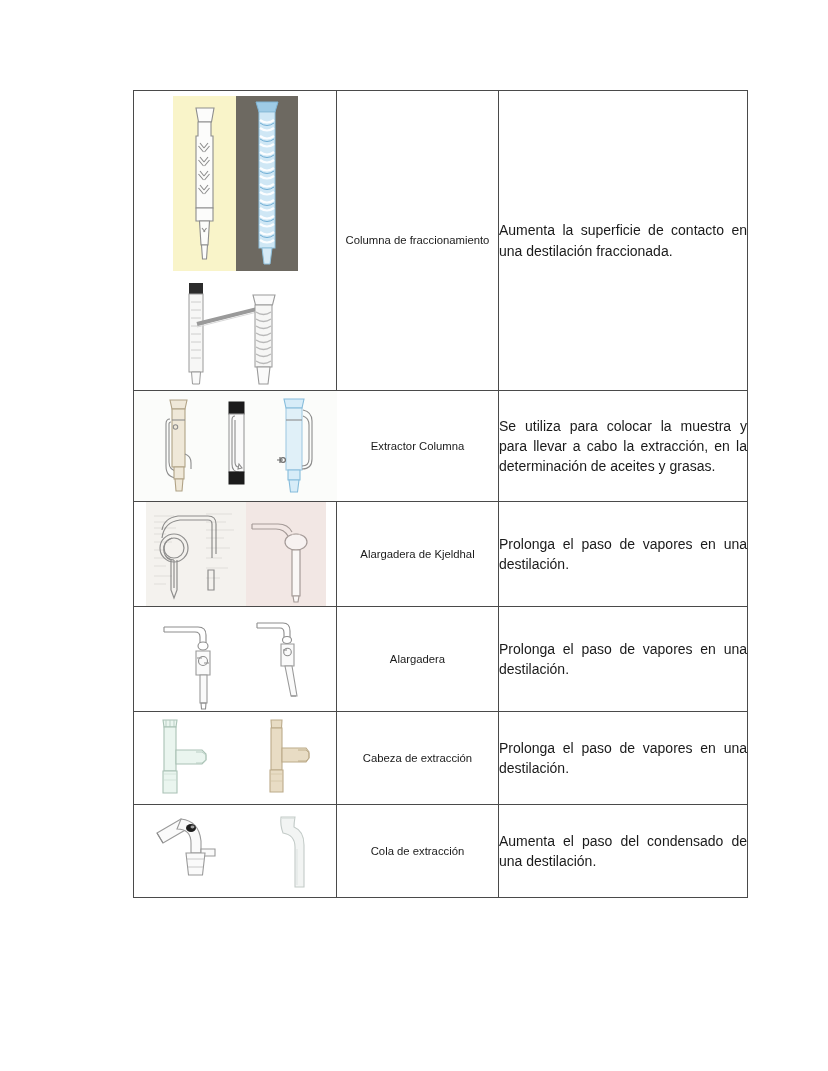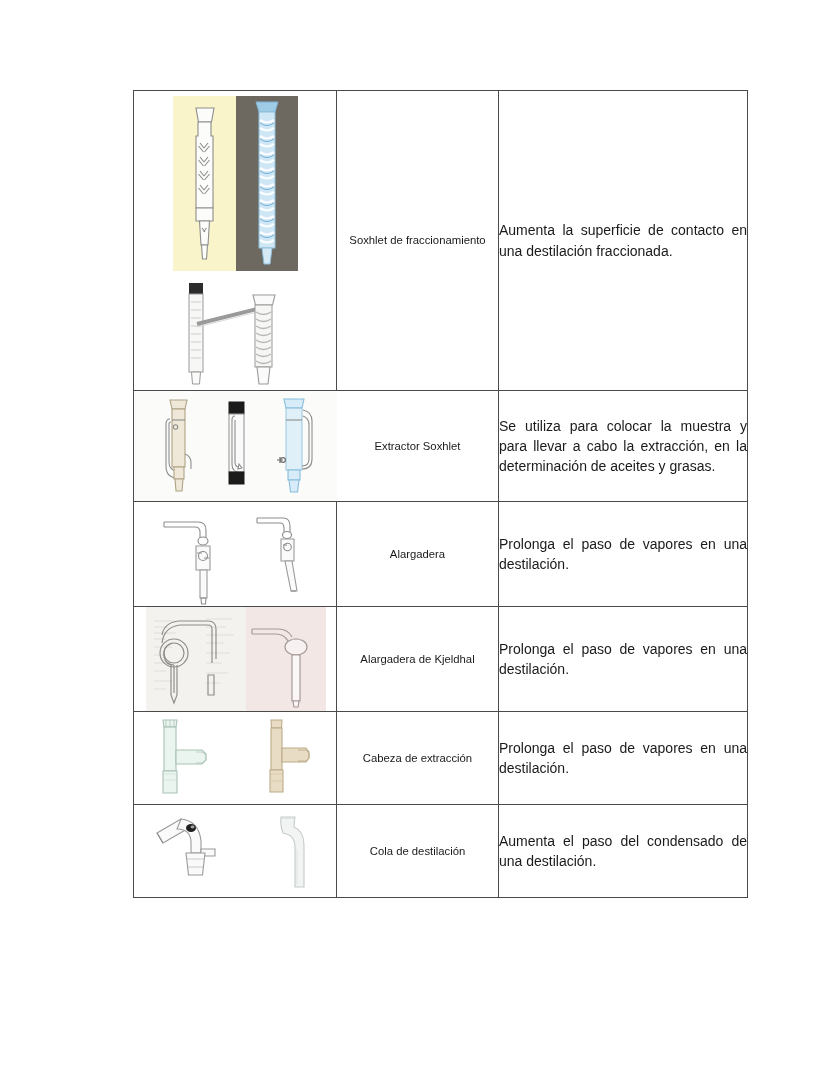--- a/index.html
+++ b/index.html
@@ -245,21 +245,21 @@
                   <path d="M122 34 q7.5 5 15 0 M122 41 q7.5 5 15 0 M122 48 q7.5 5 15 0 M122 55 q7.5 5 15 0
                            M122 62 q7.5 5 15 0 M122 69 q7.5 5 15 0 M122 76 q7.5 5 15 0 M122 83 q7.5 5 15 0"></path>
                 </g>
                 <path class="fill-white" d="M123 89 h13 l-2 17 h-9 Z"></path>
               </svg>
             </div>
 
           </div>
         </td>
         <td class="cell-name">
-          <span>Soxhlet de fraccionamiento</span>
+          <span>Columna de fraccionamiento</span>
         </td>
         <td class="cell-desc">
           <span>Aumenta la superficie de contacto en una destilación fraccionada.</span>
         </td>
       </tr>
 
       <tr>
         <td class="cell-img">
           <div class="img-wrap">
             <div class="r2">
@@ -307,24 +307,74 @@
                   <circle cx="13" cy="66" r="2.4" class="ln-d"></circle>
                   <path class="fill-blue" d="M18 76 h12 v10 h-12 Z"></path>
                   <path class="fill-blue" d="M19 86 h10 l-1.5 12 h-7 Z"></path>
                 </svg>
               </div>
 
             </div>
           </div>
         </td>
         <td class="cell-name">
-          <span>Extractor Soxhlet</span>
+          <span>Extractor Columna</span>
         </td>
         <td class="cell-desc">
           <span>Se utiliza para colocar la muestra y para llevar a cabo la extracción, en la determinación de aceites y grasas.</span>
+        </td>
+      </tr>
+
+      <tr>
+        <td class="cell-img">
+          <div class="img-wrap">
+            <div class="r4">
+
+              <div class="r4-sketch">
+                <svg width="100" height="104" viewBox="0 0 100 104">
+                  <g opacity="0.28" stroke="#8b8b8b" stroke-width="0.7" fill="none">
+                    <path d="M8 14 h20 M8 20 h14 M8 26 h22 M8 32 h12 M8 40 h18 M8 48 h10 M8 56 h16
+                             M8 64 h12 M60 12 h26 M60 20 h20 M60 28 h28 M60 36 h18 M60 46 h24
+                             M60 56 h16 M60 66 h22 M60 76 h14 M8 74 h18 M8 82 h12"></path>
+                  </g>
+                  <g class="ln-d" opacity="0.75">
+                    <path d="M16 28 q2 -12 16 -14 h30 q8 0 8 8 v30"></path>
+                    <path d="M16 36 q2 -16 18 -18 h28 q4 0 4 4 v34"></path>
+                    <path d="M62 68 h6 v20 h-6 Z" fill="none"></path>
+                    <circle cx="28" cy="46" r="14" fill="none"></circle>
+                    <circle cx="28" cy="46" r="10" fill="none"></circle>
+                    <path d="M26 36 q-10 4 -8 14 q2 8 10 8"></path>
+                    <path d="M28 58 v28"></path>
+                    <path d="M25 58 v30 l3 8 l3 -8 v-30"></path>
+                  </g>
+                </svg>
+              </div>
+
+              <div class="r4-photo">
+                <svg width="80" height="104" viewBox="0 0 80 104">
+                  <g stroke="#a59b98" stroke-width="1.2" fill="none">
+                    <path d="M6 22 h26 q10 0 14 8"></path>
+                    <path d="M6 27 h24 q8 0 12 7"></path>
+                    <path d="M6 22 v5"></path>
+                  </g>
+                  <ellipse cx="50" cy="40" rx="11" ry="8" fill="#f7f2f1" stroke="#a59b98" stroke-width="1.2"></ellipse>
+                  <path d="M46 48 h8 v46 h-8 Z" fill="#faf7f6" stroke="#a59b98" stroke-width="1.2"></path>
+                  <path d="M47 94 h6 l-1 6 h-4 Z" fill="#faf7f6" stroke="#a59b98" stroke-width="1.2"></path>
+                  <path d="M45 33 q5 -3 10 0" stroke="#c7bdb9" stroke-width="1" fill="none"></path>
+                </svg>
+              </div>
+
+            </div>
+          </div>
+        </td>
+        <td class="cell-name">
+          <span>Alargadera de Kjeldhal</span>
+        </td>
+        <td class="cell-desc">
+          <span>Prolonga el paso de vapores en una destilación.</span>
         </td>
       </tr>
 
       <tr>
         <td class="cell-img">
           <div class="img-wrap">
             <div class="r3">
 
               <div>
                 <svg width="66" height="100" viewBox="0 0 66 100">
@@ -365,70 +415,20 @@
           <span>Alargadera</span>
         </td>
         <td class="cell-desc">
           <span>Prolonga el paso de vapores en una destilación.</span>
         </td>
       </tr>
 
       <tr>
         <td class="cell-img">
           <div class="img-wrap">
-            <div class="r4">
-
-              <div class="r4-sketch">
-                <svg width="100" height="104" viewBox="0 0 100 104">
-                  <g opacity="0.28" stroke="#8b8b8b" stroke-width="0.7" fill="none">
-                    <path d="M8 14 h20 M8 20 h14 M8 26 h22 M8 32 h12 M8 40 h18 M8 48 h10 M8 56 h16
-                             M8 64 h12 M60 12 h26 M60 20 h20 M60 28 h28 M60 36 h18 M60 46 h24
-                             M60 56 h16 M60 66 h22 M60 76 h14 M8 74 h18 M8 82 h12"></path>
-                  </g>
-                  <g class="ln-d" opacity="0.75">
-                    <path d="M16 28 q2 -12 16 -14 h30 q8 0 8 8 v30"></path>
-                    <path d="M16 36 q2 -16 18 -18 h28 q4 0 4 4 v34"></path>
-                    <path d="M62 68 h6 v20 h-6 Z" fill="none"></path>
-                    <circle cx="28" cy="46" r="14" fill="none"></circle>
-                    <circle cx="28" cy="46" r="10" fill="none"></circle>
-                    <path d="M26 36 q-10 4 -8 14 q2 8 10 8"></path>
-                    <path d="M28 58 v28"></path>
-                    <path d="M25 58 v30 l3 8 l3 -8 v-30"></path>
-                  </g>
-                </svg>
-              </div>
-
-              <div class="r4-photo">
-                <svg width="80" height="104" viewBox="0 0 80 104">
-                  <g stroke="#a59b98" stroke-width="1.2" fill="none">
-                    <path d="M6 22 h26 q10 0 14 8"></path>
-                    <path d="M6 27 h24 q8 0 12 7"></path>
-                    <path d="M6 22 v5"></path>
-                  </g>
-                  <ellipse cx="50" cy="40" rx="11" ry="8" fill="#f7f2f1" stroke="#a59b98" stroke-width="1.2"></ellipse>
-                  <path d="M46 48 h8 v46 h-8 Z" fill="#faf7f6" stroke="#a59b98" stroke-width="1.2"></path>
-                  <path d="M47 94 h6 l-1 6 h-4 Z" fill="#faf7f6" stroke="#a59b98" stroke-width="1.2"></path>
-                  <path d="M45 33 q5 -3 10 0" stroke="#c7bdb9" stroke-width="1" fill="none"></path>
-                </svg>
-              </div>
-
-            </div>
-          </div>
-        </td>
-        <td class="cell-name">
-          <span>Alargadera de Kjeldhal</span>
-        </td>
-        <td class="cell-desc">
-          <span>Prolonga el paso de vapores en una destilación.</span>
-        </td>
-      </tr>
-
-      <tr>
-        <td class="cell-img">
-          <div class="img-wrap">
             <div class="r5">
 
               <div>
                 <svg width="62" height="88" viewBox="0 0 62 88">
                   <path class="fill-green" d="M11 6 h14 l-1 7 h-12 Z"></path>
                   <g stroke="#b6ccc1" stroke-width="0.9" fill="none">
                     <path d="M14 6 v7 M18 6 v7 M22 6 v7"></path>
                   </g>
                   <rect class="fill-green" x="12" y="13" width="12" height="44"></rect>
 
@@ -489,21 +489,21 @@
                   <path d="M12 10 h14 q0 0 0 0 q-1 6 -1 10 q10 4 10 18 v42 h-9 v-40 q0 -12 -12 -14 q-3 -8 -2 -16 Z" fill="#f2f4f3" stroke="#c3cbc8" stroke-width="1.1"></path>
                   <path d="M13 11 h12" stroke="#d8dedc" stroke-width="1.4" fill="none"></path>
                   <path d="M28 42 v36" stroke="#dde3e1" stroke-width="1" fill="none"></path>
                 </svg>
               </div>
 
             </div>
           </div>
         </td>
         <td class="cell-name">
-          <span>Cola de destilación</span>
+          <span>Cola de extracción</span>
         </td>
         <td class="cell-desc">
           <span>Aumenta el paso del condensado de una destilación.</span>
         </td>
       </tr>
 
     </tbody>
   </table>
 
 </div>

